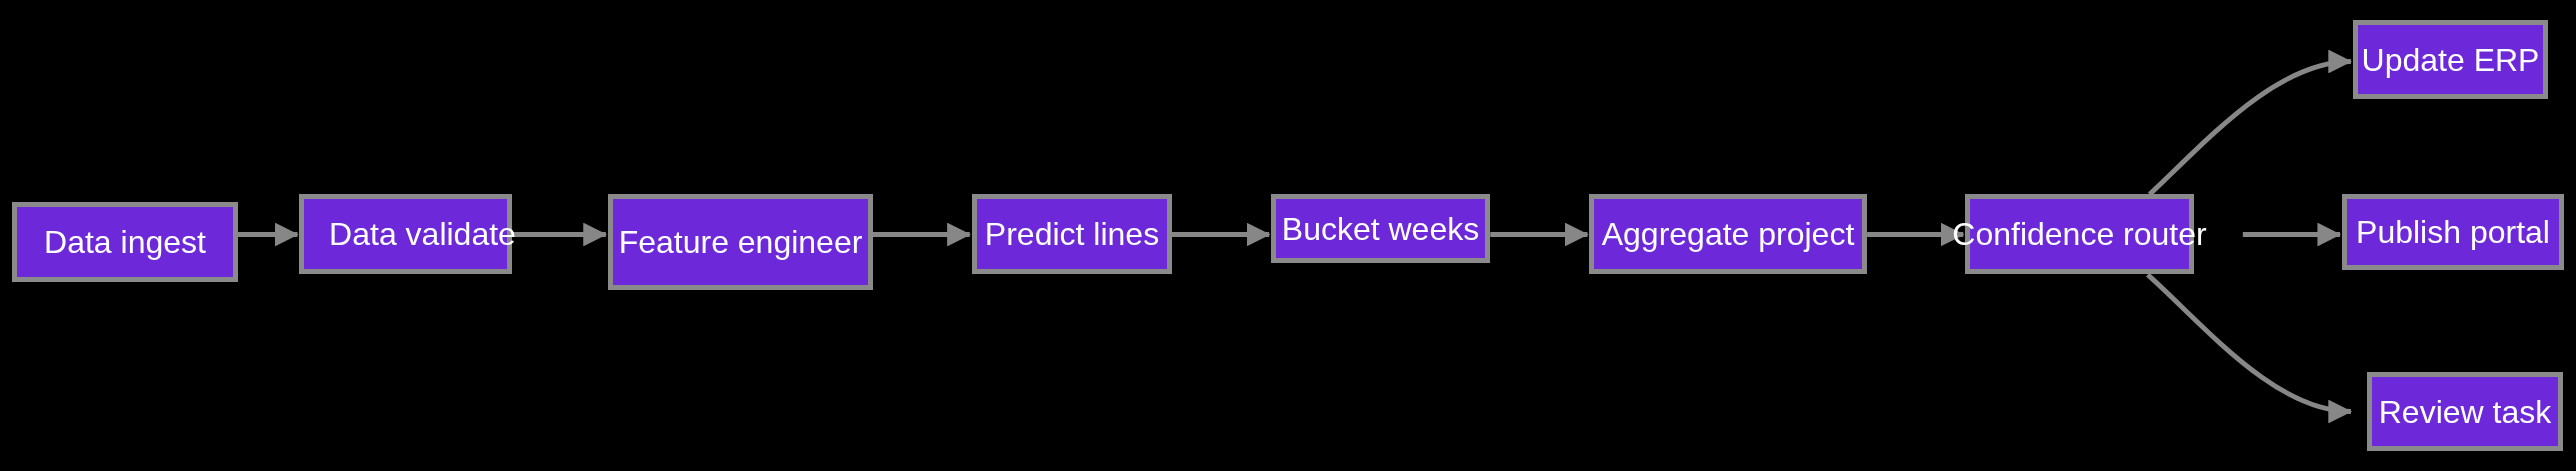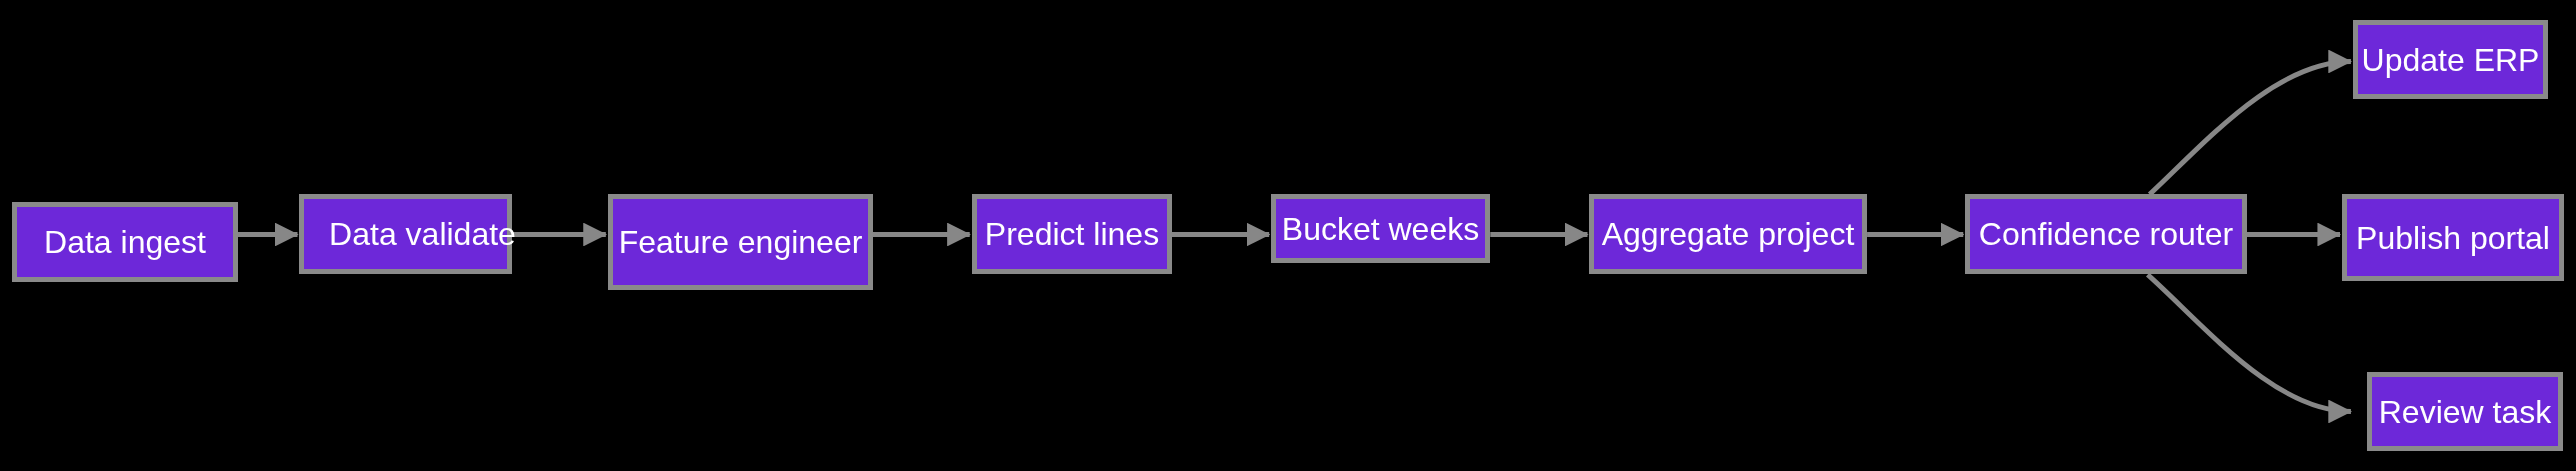--- a/index.html
+++ b/index.html
@@ -40,24 +40,24 @@
     justify-content: center;
     white-space: nowrap;
   }
   
   .n-data-ingest       { left: 12px;   top: 194px; width: 226px; height: 80px; margin-top: 8px; }
   .n-data-validate     { left: 299px;  top: 194px; width: 213px; height: 80px; padding-left: 34px; }
   .n-feature-engineer  { left: 608px;  top: 194px; width: 265px; height: 96px; }
   .n-predict-lines     { left: 972px;  top: 194px; width: 200px; height: 80px; }
   .n-bucket-weeks      { left: 1271px; top: 194px; width: 219px; height: 69px; }
   .n-aggregate-project { left: 1589px; top: 194px; width: 278px; height: 80px; }
-  .n-confidence-router { left: 1965px; top: 194px; width: 282px; height: 80px; }
+  .n-confidence-router { left: 1965px; top: 194px; width: 229px; height: 80px; }
   
   .n-update-erp        { left: 2353px; top: 20px;  width: 195px; height: 79px; }
-  .n-publish-portal    { left: 2342px; top: 194px; width: 222px; height: 87px; }
+  .n-publish-portal    { left: 2342px; top: 194px; width: 222px; height: 76px; }
   .n-review-task       { left: 2355px; top: 372px; width: 196px; height: 79px; margin-left: 12px; }
 </style>
 </head>
 <body>
 
 <div class="canvas">
 
   <svg class="edges-svg" viewBox="0 0 2598 476" xmlns="http://www.w3.org/2000/svg">
     <defs>
       <marker id="arrow" viewBox="0 0 10 10" refX="9.5" refY="5" markerUnits="userSpaceOnUse" markerWidth="24" markerHeight="24" orient="auto">

